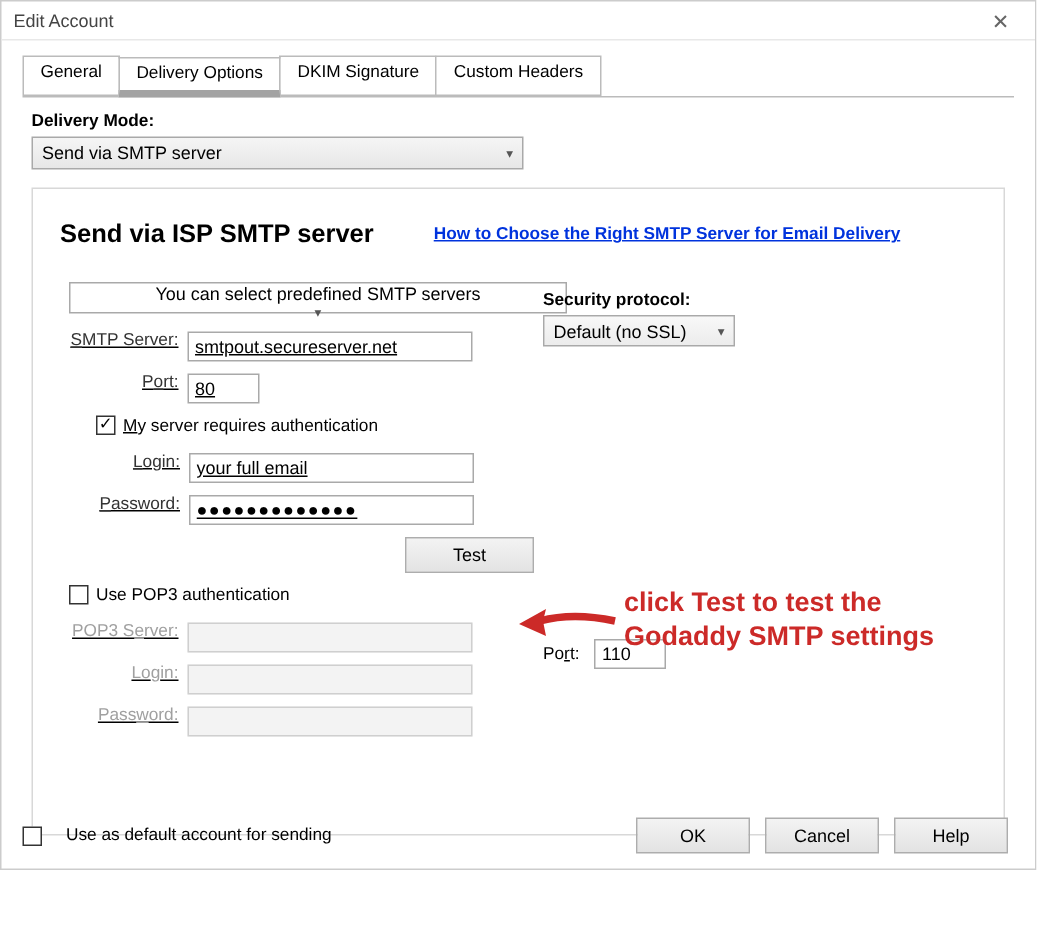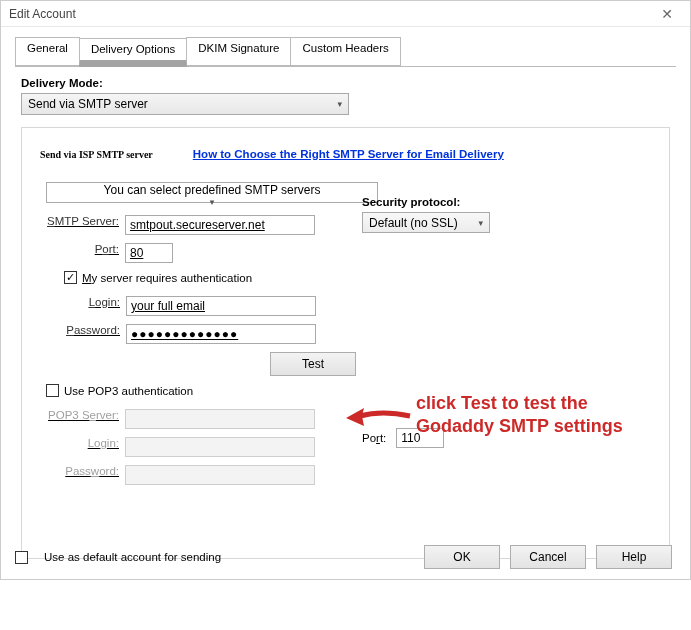--- a/index.html
+++ b/index.html
@@ -48,21 +48,21 @@
     }
     .tab {
       padding: 4px 11px 5px 11px;
       border: 1px solid #bbb;
       border-bottom: 1px solid #bbb;
       background: #fff;
       margin-right: -1px;
       position: relative;
     }
     .tab.active {
-      border-bottom: 7px solid #a3a3a3;
+      border-bottom: 5px solid #a3a3a3;
       z-index: 2;
       background: #fff;
       top: 1px;
     }
     .tab-body {
       border-top: 1px solid #bbb;
       margin: 0 14px 0 14px;
       padding: 10px 6px 6px 6px;
       position: relative;
     }
@@ -85,22 +85,21 @@
     .chev { font-size: 9px; color: #555; }
     .group-box {
       border: 1px solid #d8d8d8;
       margin-top: 12px;
       padding: 20px 18px 18px 18px;
       position: relative;
       height: 432px;
     }
     .group-title {
       font-weight: bold;
-      font-size: 10px;
-      font-family: Liberation Serif, serif;
+      font-size: 17px;
     }
     .help-link {
       color: #0033dd;
       font-weight: bold;
       text-decoration: underline;
       font-size: 11.5px;
     }
     .row-top {
       display: flex;
       gap: 40px;

